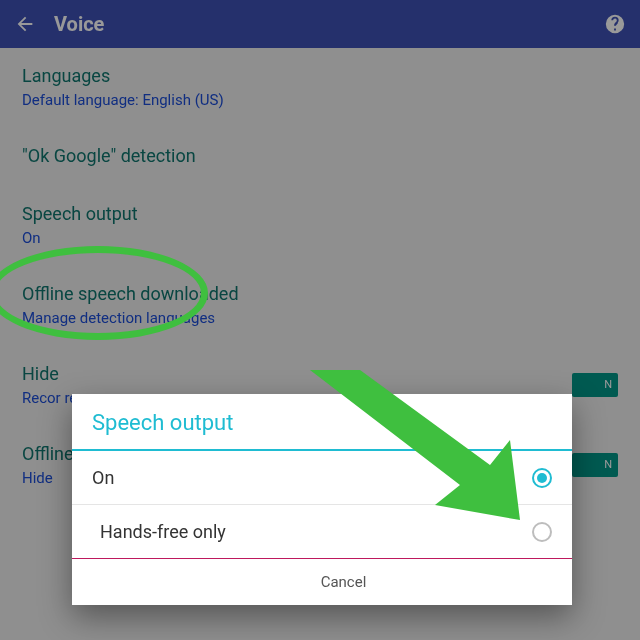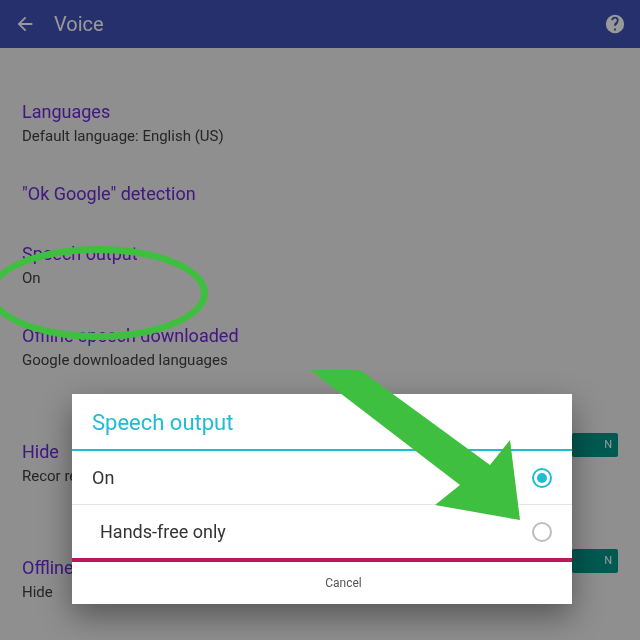--- a/index.html
+++ b/index.html
@@ -1,45 +1,45 @@
 <!DOCTYPE html>
 <html><head>
 <meta charset="utf-8">
 <style>
   * { box-sizing: border-box; margin: 0; padding: 0; }
   html, body { width: 640px; height: 640px; overflow: hidden; font-family: Roboto, "Helvetica Neue", Arial, sans-serif; }
   .screen { width: 640px; height: 640px; background: #eeeeee; position: relative; }
 
   .appbar { height: 48px; background: #3f51b5; display: flex; align-items: center; color: #fff; padding: 0 14px; }
-  .appbar .title { font-size: 20px; margin-left: 18px; font-weight: 400; }
+  .appbar .title { font-size: 20px; margin-left: 18px; font-weight: 700; }
   .appbar .spacer { flex: 1; }
 
   .content { padding: 16px 22px 0 22px; }
   .item { margin-bottom: 34px; }
-  .item-title { font-size: 18px; color: #6d28d9; line-height: 24px; margin-top: 36px; }
-  .item-sub { font-size: 15px; color: #404040; line-height: 20px; margin-top: 2px; }
+  .item-title { font-size: 18px; color: #0f766e; line-height: 24px; }
+  .item-sub { font-size: 15px; color: #1d4ed8; line-height: 20px; margin-top: 2px; }
 
   .switch-item { display: flex; align-items: center; justify-content: space-between; }
   .switch { width: 46px; height: 24px; background: #009688; border-radius: 2px; position: relative; color: #fff; font-size: 11px; line-height: 24px; padding-right: 6px; text-align: right; }
 
   
   .scrim { position: absolute; inset: 0; background: rgba(0,0,0,0.40); }
 
   
   .dialog { position: absolute; left: 72px; top: 394px; width: 500px; background: #fff; box-shadow: 0 12px 30px rgba(0,0,0,.4); }
   .dialog-title { color: #1fbcd2; font-size: 22px; padding: 16px 20px 14px 20px; font-weight: 400; }
   .dialog-sep { height: 2px; background: #1fbcd2; }
   .options { }
   .option { display: flex; align-items: center; justify-content: space-between; padding: 16px 20px; border-bottom: 1px solid #e5e5e5; }
-  .option:last-of-type { border-bottom: 4px solid #be185d; padding-left: 28px; }
+  .option:last-of-type { border-bottom: 1px solid #be185d; padding-left: 28px; }
   .option-label { font-size: 18px; color: #333; }
   .radio { width: 20px; height: 20px; border-radius: 50%; border: 2px solid #bdbdbd; position: relative; }
   .radio.selected { border-color: #1fbcd2; }
   .radio.selected::after { content: ""; position: absolute; left: 3px; top: 3px; width: 10px; height: 10px; border-radius: 50%; background: #1fbcd2; }
-  .dialog-cancel { text-align: center; padding: 14px 0; font-size: 12px; color: #555; margin-left: 43px; }
+  .dialog-cancel { text-align: center; padding: 14px 0; font-size: 15px; color: #555; margin-left: 43px; }
 
   
   .annotation { position: absolute; pointer-events: none; }
   .ellipse { left: -12px; top: 246px; width: 220px; height: 94px; border: 7px solid #3fbf3f; border-radius: 50%; }
 
   .icon-svg { display: block; }
 </style>
 </head>
 <body>
 
@@ -71,21 +71,21 @@
     </div>
 
 
     <div class="item">
       <div class="item-title">Speech output</div>
       <div class="item-sub">On</div>
     </div>
 
     <div class="item">
       <div class="item-title">Offline speech downloaded</div>
-      <div class="item-sub">Google downloaded languages</div>
+      <div class="item-sub">Manage detection languages</div>
     </div>
 
     <div class="item switch-item">
       <div>
         <div class="item-title">Hide</div>
         <div class="item-sub">Recor re</div>
       </div>
       <div class="switch">N</div>
     </div>
 

